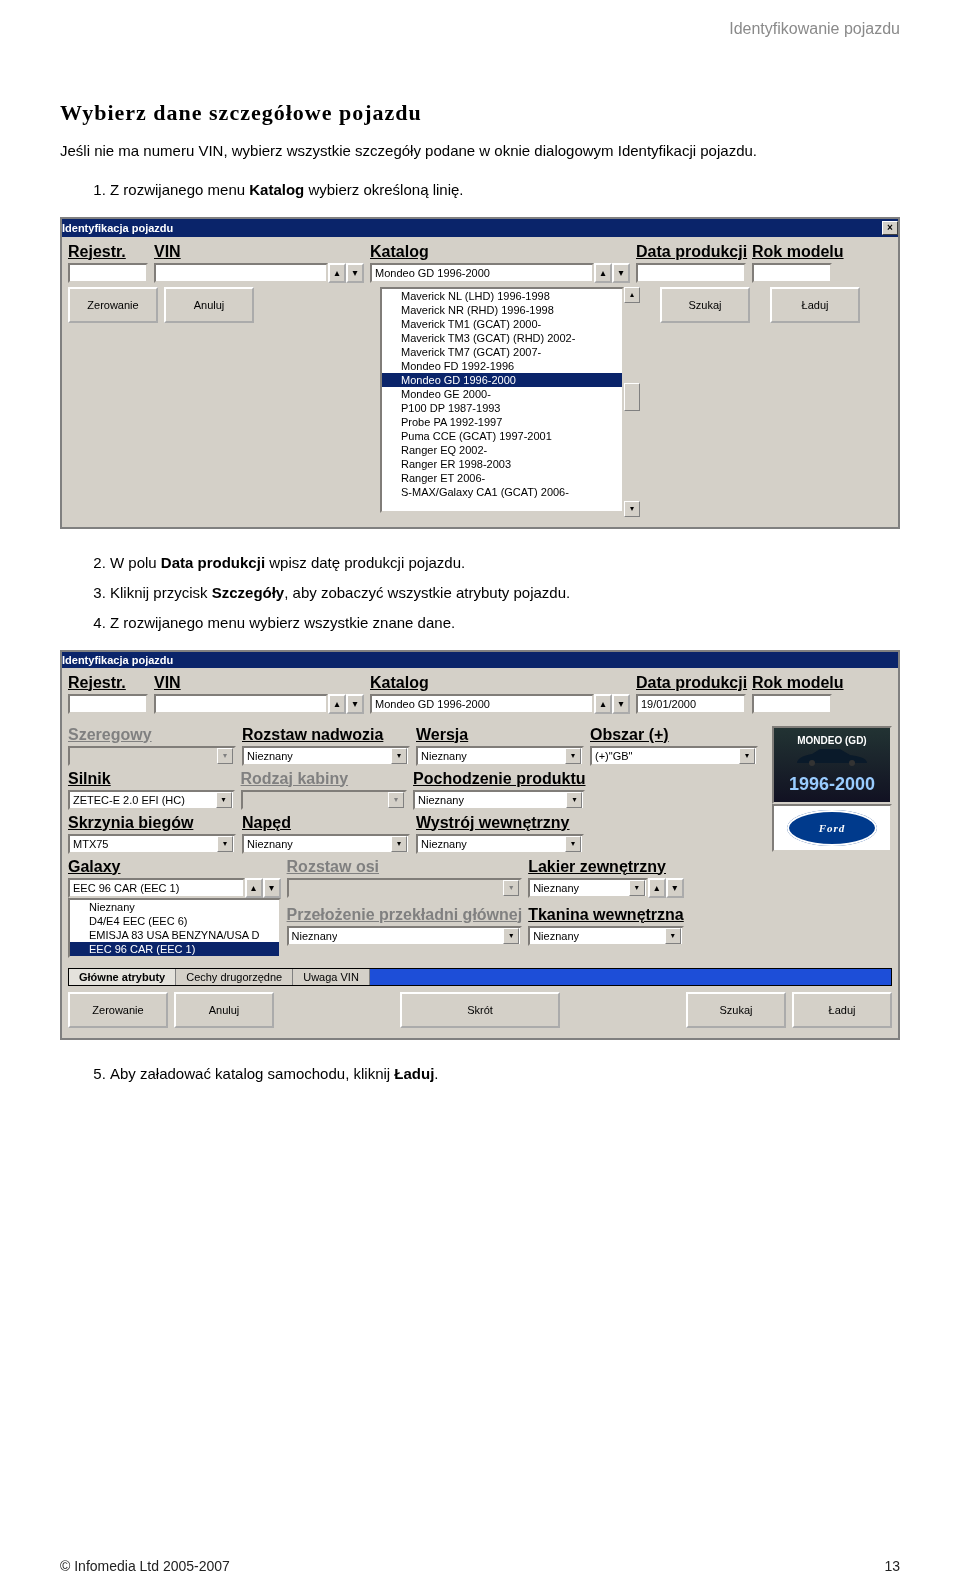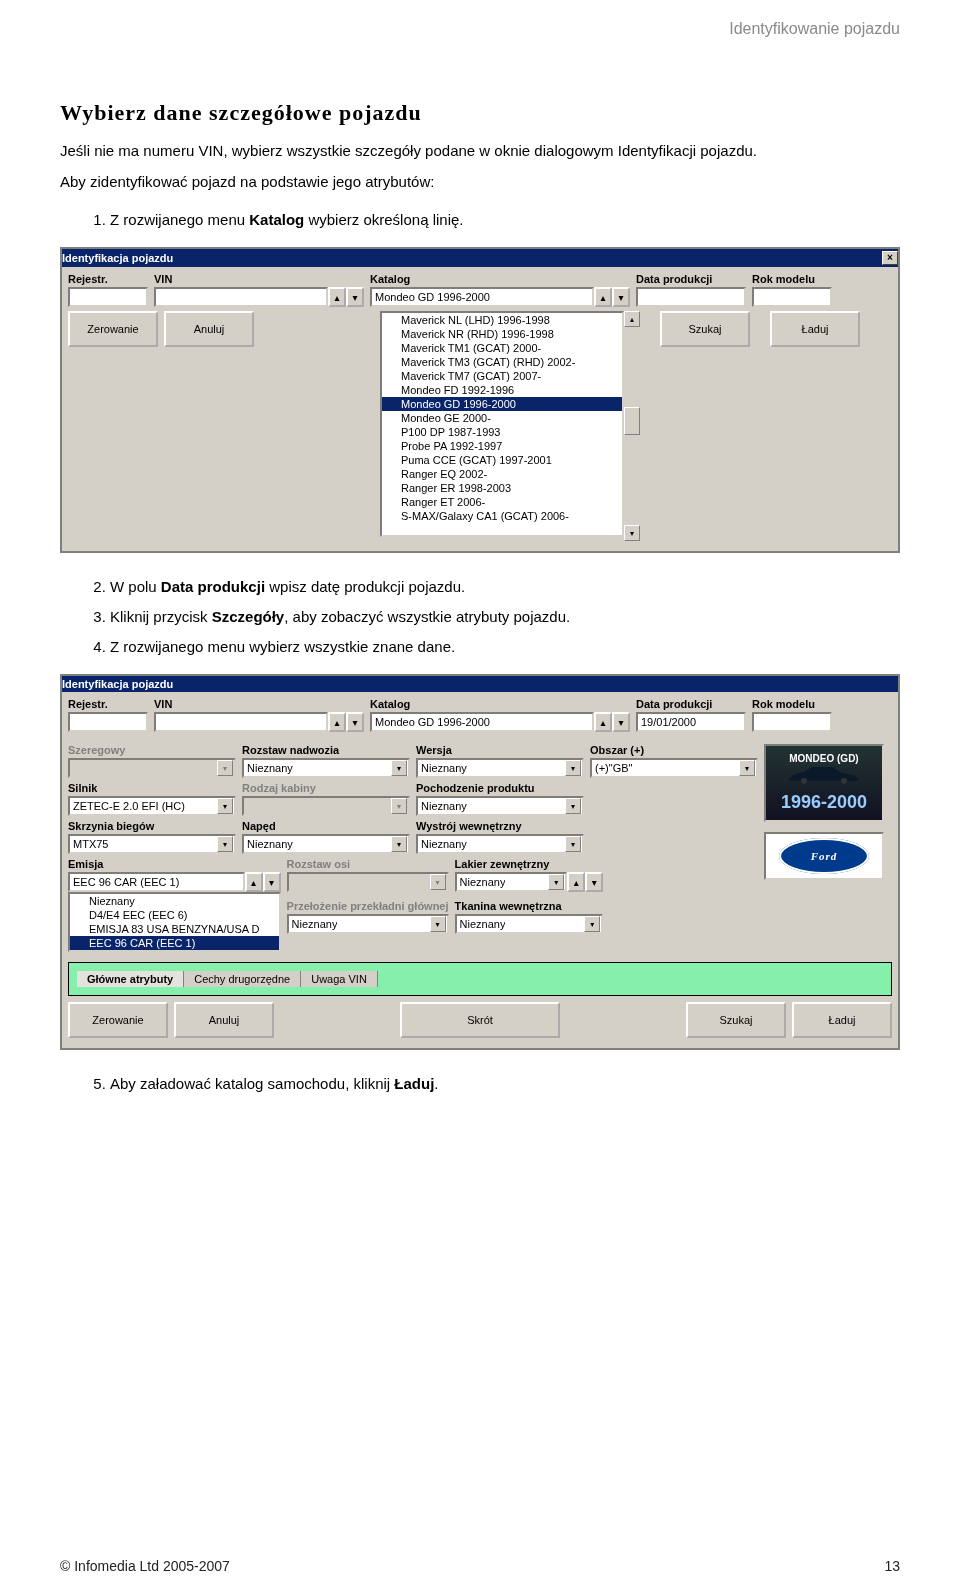--- a/index.html
+++ b/index.html
@@ -84,24 +84,25 @@
     display: flex;
     gap: 6px;
     margin-bottom: 4px;
   }
   .field {
     display: flex;
     flex-direction: column;
   }
   .field .lbl {
     font-weight: bold;
-    font-size: 11px;
+    font-size: 16px;
     margin-bottom: 2px;
     white-space: nowrap;
     color: #000;
+    text-decoration: underline;
   }
   .field.disabled .lbl { color: #808080; }
   .txt {
     background: #fff;
     border: 2px inset #d4d0c8;
     height: 20px;
     padding: 2px 3px;
     font-size: 11px;
     overflow: hidden;
     white-space: nowrap;
@@ -160,22 +161,22 @@
     padding: 1px 19px;
     white-space: nowrap;
   }
   .listbox .li.sel {
     background: #0a246a;
     color: #fff;
   }
   .tab-strip {
     display: flex;
     margin-top: 6px;
-    background: #86efac;
-    padding: 8px;
+    background: #1d4ed8;
+    padding: 0;
     border: 1px solid #000;
   }
   .tab {
     background: #d4d0c8;
     border-right: 1px solid #808080;
     padding: 2px 10px;
     font-size: 11px;
   }
   .tab.active {
     background: #e4e2dc;
@@ -244,21 +245,20 @@
 </head>
 <body>
 
 <div class="page">
 
   <div class="header-right">Identyfikowanie pojazdu</div>
 
   <div class="h1">Wybierz dane szczegółowe pojazdu</div>
 
   <div class="body-text">Jeśli nie ma numeru VIN, wybierz wszystkie szczegóły podane w oknie dialogowym Identyfikacji pojazdu.</div>
-  <div class="body-text">Aby zidentyfikować pojazd na podstawie jego atrybutów:</div>
 
   <ol class="step-list" start="1">
     <li>
       <span>Z rozwijanego menu </span><span class="bold">Katalog</span><span> wybierz określoną linię.</span>
     </li>
   </ol>
 
   <div class="dlg">
     <div class="dlg-title">
       <span>Identyfikacja pojazdu</span>
@@ -474,21 +474,21 @@
                 </div>
             </div>
             <div class="field" style="flex:1;visibility:hidden">
                 <div class="lbl">.</div>
                 <div class="dropdown"></div>
               </div>
           </div>
 
           <div class="row" style="align-items:flex-start">
             <div class="field" style="flex:1">
-              <div class="lbl">Emisja</div>
+              <div class="lbl">Galaxy</div>
               <div style="display:flex">
                 <div class="txt" style="flex:1">EEC 96 CAR (EEC 1)</div>
                 <div class="spin-btn">▴</div>
                 <div class="spin-btn">▾</div>
               </div>
               <div class="listbox" id="emisja-listbox" style="height:60px">
                   <div class="li">Nieznany</div>
                   <div class="li">D4/E4 EEC (EEC 6)</div>
                   <div class="li">EMISJA 83 USA BENZYNA/USA D</div>
                   <div class="li sel">EEC 96 CAR (EEC 1)</div>
@@ -524,21 +524,21 @@
                   <span class="dd-btn">▾</span>
                 </div>
             </div>
             <div class="field" style="flex:1;visibility:hidden">
                 <div class="lbl">.</div>
                 <div class="dropdown"></div>
               </div>
           </div>
         </div>
 
-        <div style="width:128px; display:flex; flex-direction:column; gap:10px; align-items:flex-start">
+        <div style="width:128px; display:flex; flex-direction:column; align-items:flex-end">
           <div class="car-thumb">
             <div>MONDEO (GD)</div>
             <svg width="80" height="22" viewBox="0 0 80 22">
                 <path d="M5 17c0-5 8-8 15-9l8-5h20l10 6c8 1 17 3 17 8H5z" fill="#0a1a2a"></path>
                 <circle cx="20" cy="17" r="3" fill="#333"></circle>
                 <circle cx="60" cy="17" r="3" fill="#333"></circle>
               </svg>
             <div class="line">1996-2000</div>
           </div>
           <div class="ford-logo">

